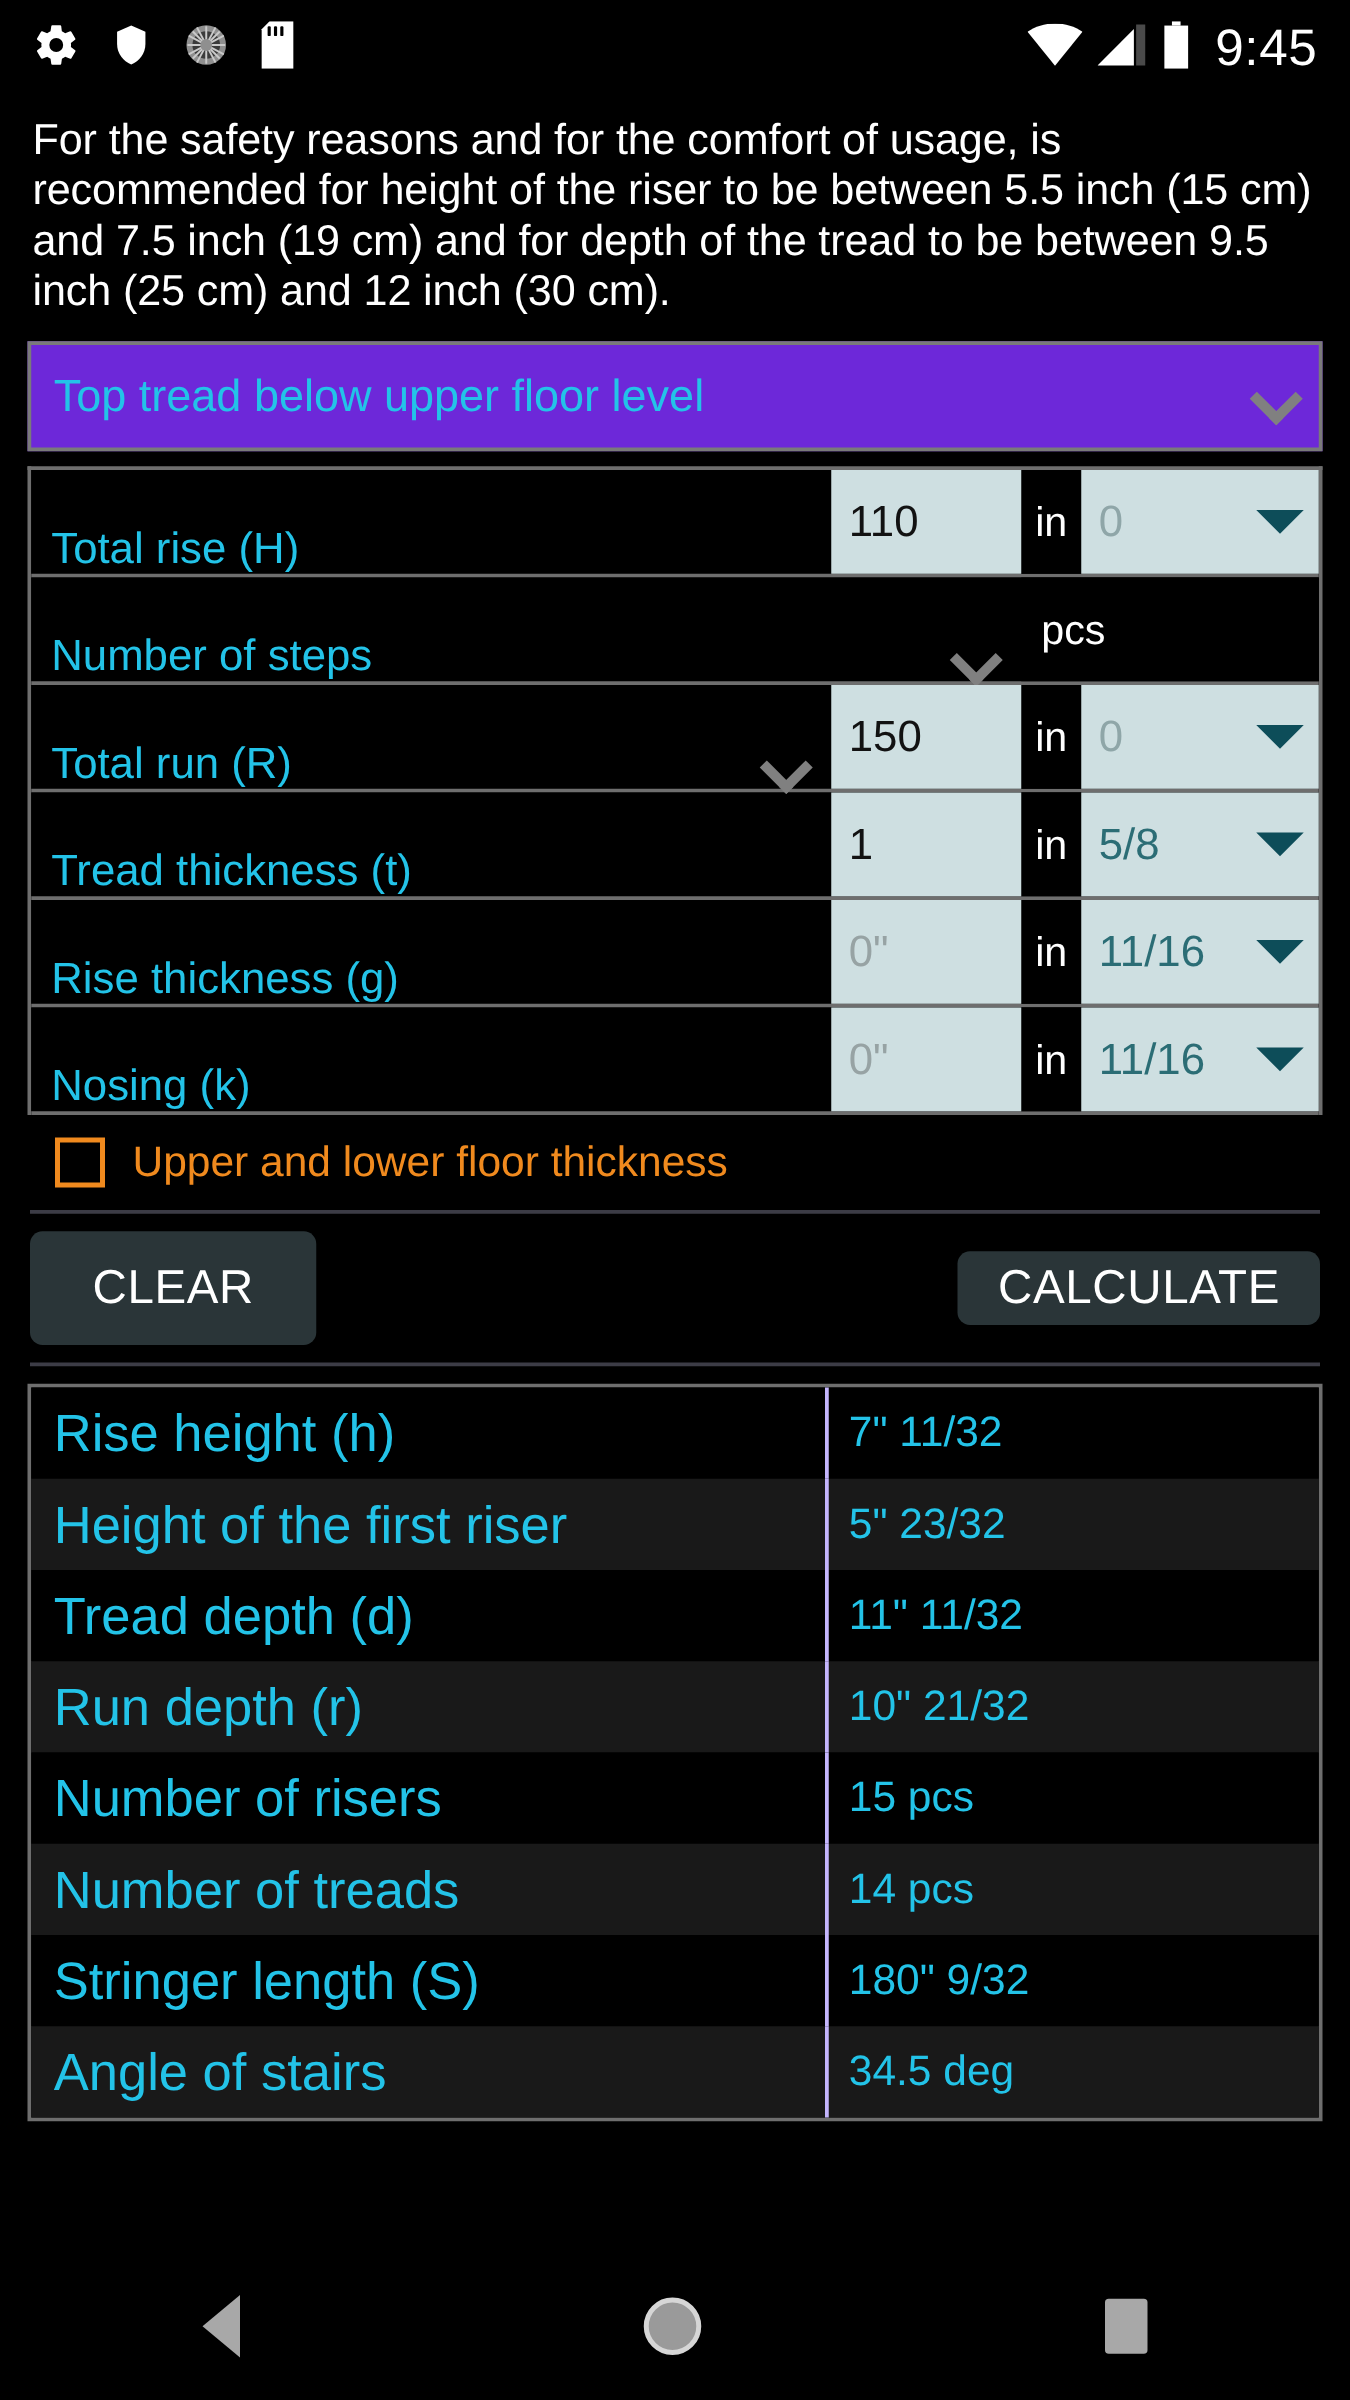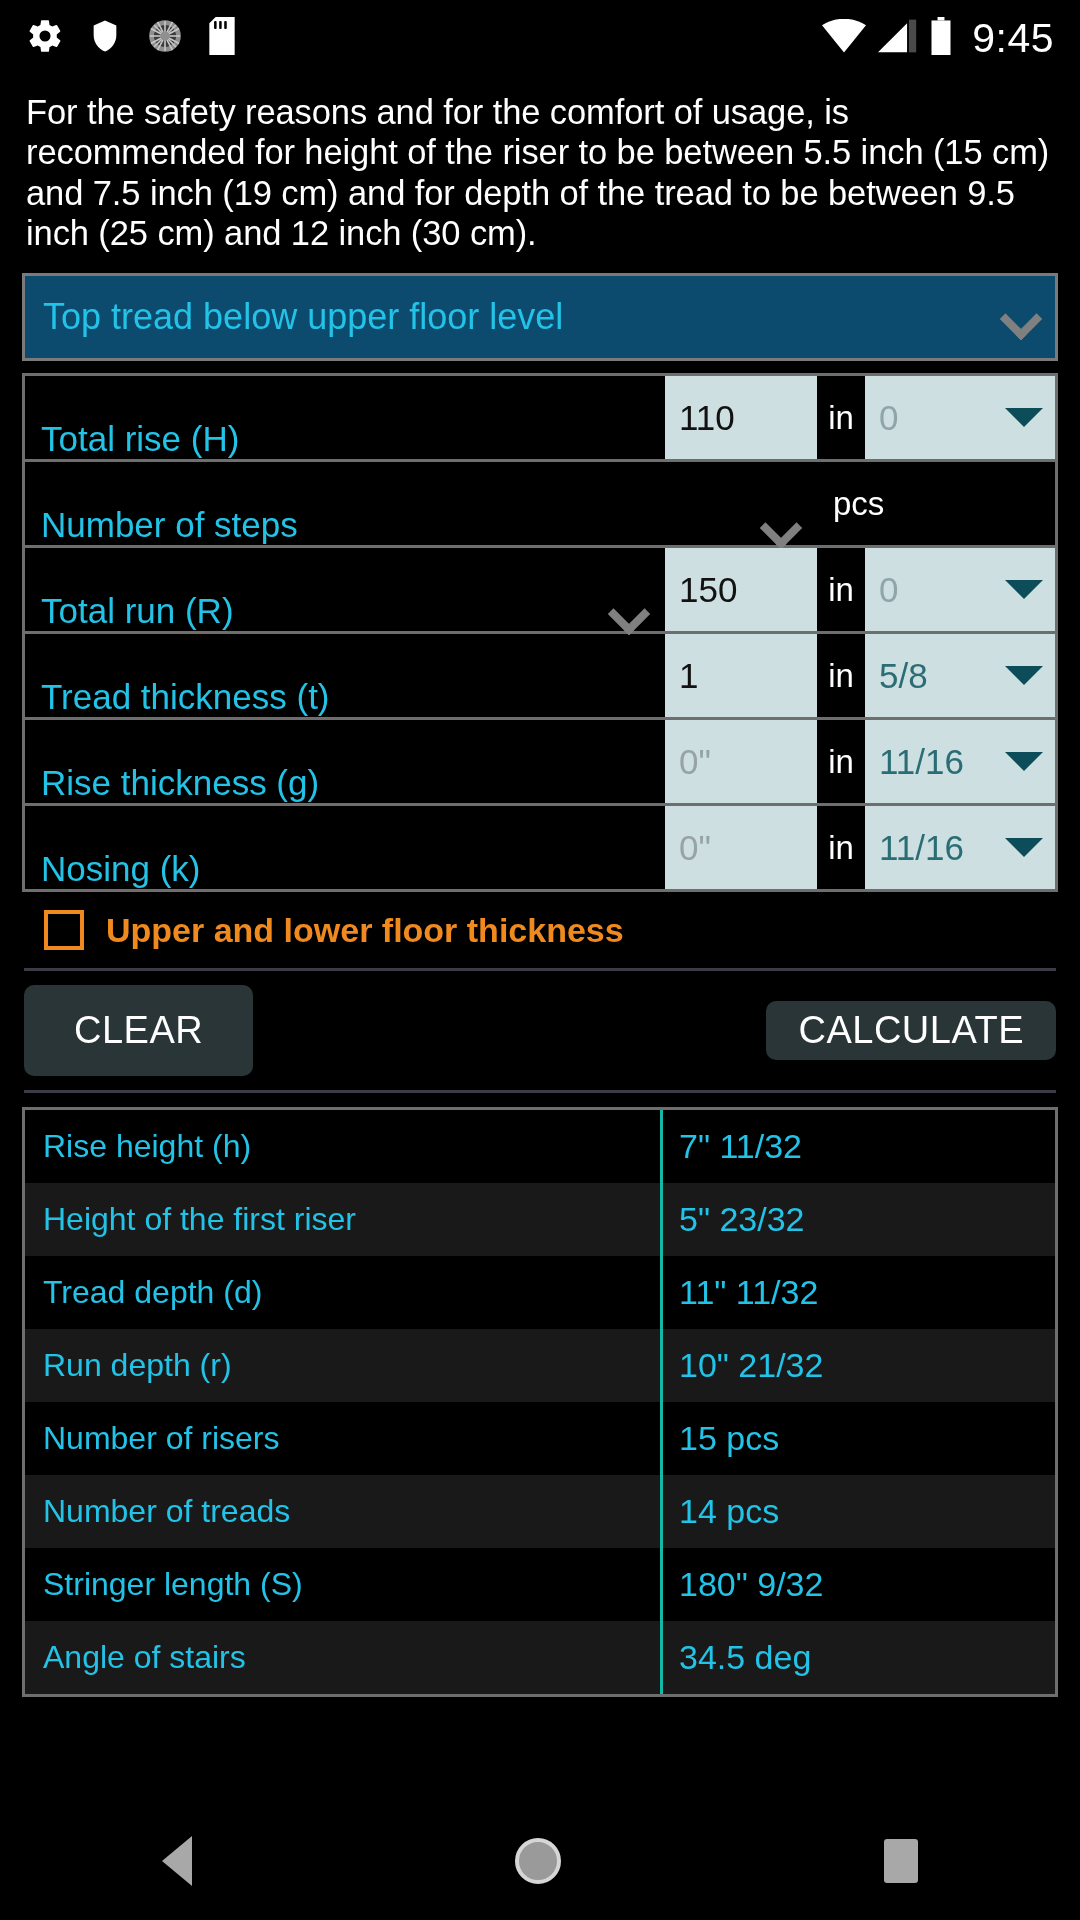--- a/index.html
+++ b/index.html
@@ -38,21 +38,21 @@
     font-size: 34.5px;
     line-height: 1.17;
     padding: 16px 2px 10px 4px;
     letter-spacing: -0.1px;
   }
 
   
   .spinner {
     margin-top: 10px;
     border: 3px solid #7a7a7a;
-    background: #0c4a6e;
+    background: #6d28d9;
     height: 88px;
     display: flex;
     align-items: center;
     padding: 0 16px 0 18px;
     gap: 12px;
   }
   .spinner-label {
     color: #23c3e8;
     font-size: 36px;
     flex: 1;
@@ -160,21 +160,21 @@
     align-items: center;
     padding: 18px 4px 18px 22px;
     gap: 22px;
   }
   .cbox {
     width: 40px; height: 40px;
     border: 4px solid #f08a1e;
     background: transparent;
     flex: none;
   }
-  .cblabel { color: #f08a1e; font-size: 34px; font-weight: bold; }
+  .cblabel { color: #f08a1e; font-size: 34px; }
 
   
   .divider {
     height: 3px;
     background: #3c3c46;
     margin: 0 2px;
   }
   .btnrow {
     display: flex;
     align-items: center;
@@ -204,22 +204,22 @@
     align-items: stretch;
   }
   .res-row.odd { background: #000000; }
   .res-row.even { background: #191919; }
   .res-name {
     flex: 1;
     display: flex;
     align-items: center;
     padding-left: 18px;
     color: #23c3e8;
-    font-size: 32px;
-    border-right: 3px solid #14b8a6;
+    font-size: 42px;
+    border-right: 3px solid #c4b5fd;
   }
   .res-val {
     width: 392px;
     flex: none;
     display: flex;
     align-items: center;
     padding-left: 16px;
     color: #23c3e8;
     font-size: 34px;
   }

